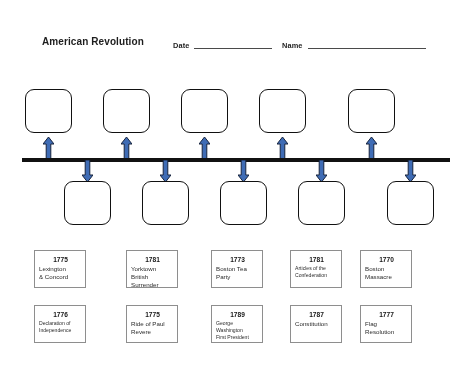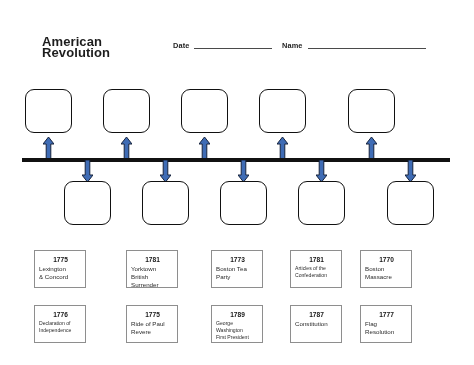--- a/index.html
+++ b/index.html
@@ -30,21 +30,21 @@
     left: 0;
     top: 36px;
     width: 474px;
     height: 30px;
   }
   .worksheet-title {
     position: absolute;
     left: 42px;
     top: 0;
     width: 130px;
-    font-size: 13px;
+    font-size: 10px;
     font-weight: bold;
     line-height: 11px;
     color: #1d1d1d;
     letter-spacing: 0.1px;
   }
   .field {
     position: absolute;
     top: 2px;
     height: 12px;
     display: flex;

